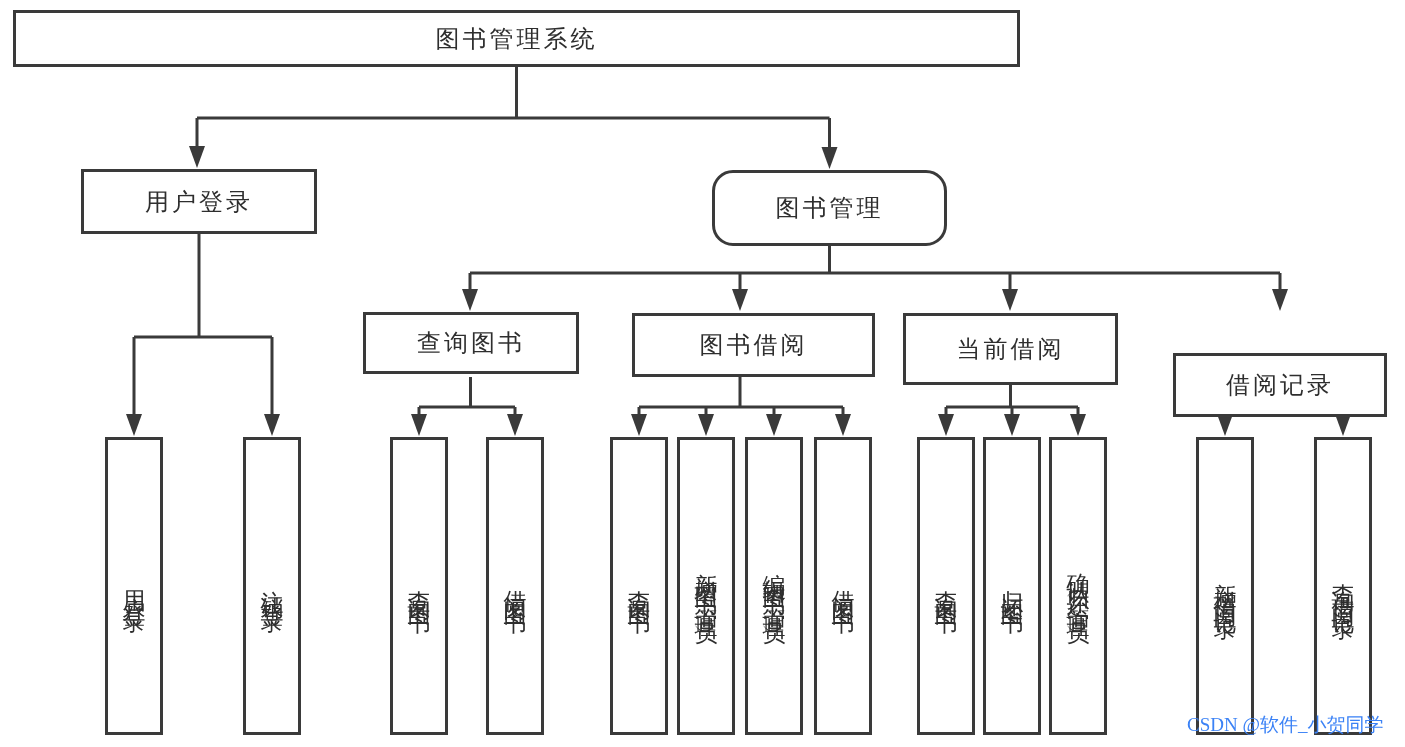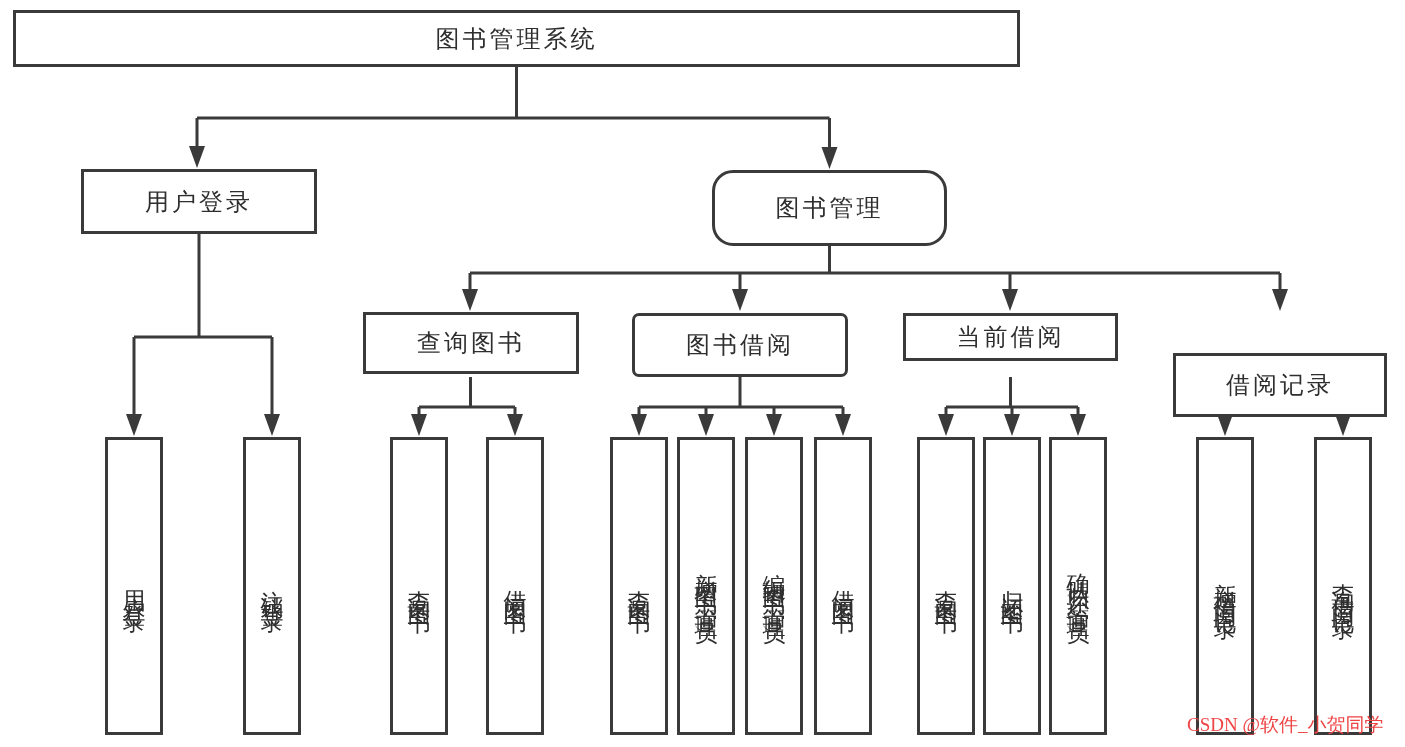--- a/index.html
+++ b/index.html
@@ -59,21 +59,21 @@
   .leaf {
     top: 437px;
     width: 58px;
     height: 298px;
   }
   .watermark {
     position: absolute;
     left: 1187px;
     top: 712px;
     font-size: 19px;
-    color: #ef4444;
+    color: #3b82f6;
     white-space: nowrap;
     z-index: 5;
   }
 </style>
 </head>
 <body>
 
 <div class="diagram">
 
   <svg class="connectors" viewBox="0 0 1405 747">
@@ -125,22 +125,22 @@
       <polygon points="1335,414 1351,414 1343,436"></polygon>
     </g>
   </svg>
 
   <div class="node h-node" style="left:13px; top:10px; width:1007px; height:57px;">图书管理系统</div>
 
   <div class="node h-node" style="left:81px; top:169px; width:236px; height:65px;">用户登录</div>
   <div class="node h-node" style="left:712px; top:170px; width:235px; height:76px;border-radius:21px;">图书管理</div>
 
   <div class="node h-node" style="left:363px; top:312px; width:216px; height:62px;">查询图书</div>
-  <div class="node h-node" style="left:632px; top:313px; width:216px; height:64px;border-radius:7px;">图书借阅</div>
-  <div class="node h-node" style="left:903px; top:313px; width:215px; height:48px;">当前借阅</div>
+  <div class="node h-node" style="left:632px; top:313px; width:243px; height:64px;">图书借阅</div>
+  <div class="node h-node" style="left:903px; top:313px; width:215px; height:72px;">当前借阅</div>
   <div class="node h-node" style="left:1173px; top:313px; width:214px; height:64px;margin-top:40px;">借阅记录</div>
 
   <div class="node v-node leaf" style="left:105px;">用户登录</div>
   <div class="node v-node leaf" style="left:243px;">注销登录</div>
 
   <div class="node v-node leaf" style="left:390px;">查询图书</div>
   <div class="node v-node leaf" style="left:486px;">借阅图书</div>
 
   <div class="node v-node leaf" style="left:610px;">查询图书</div>
   <div class="node v-node leaf" style="left:677px;">新增图书（管理员）</div>

